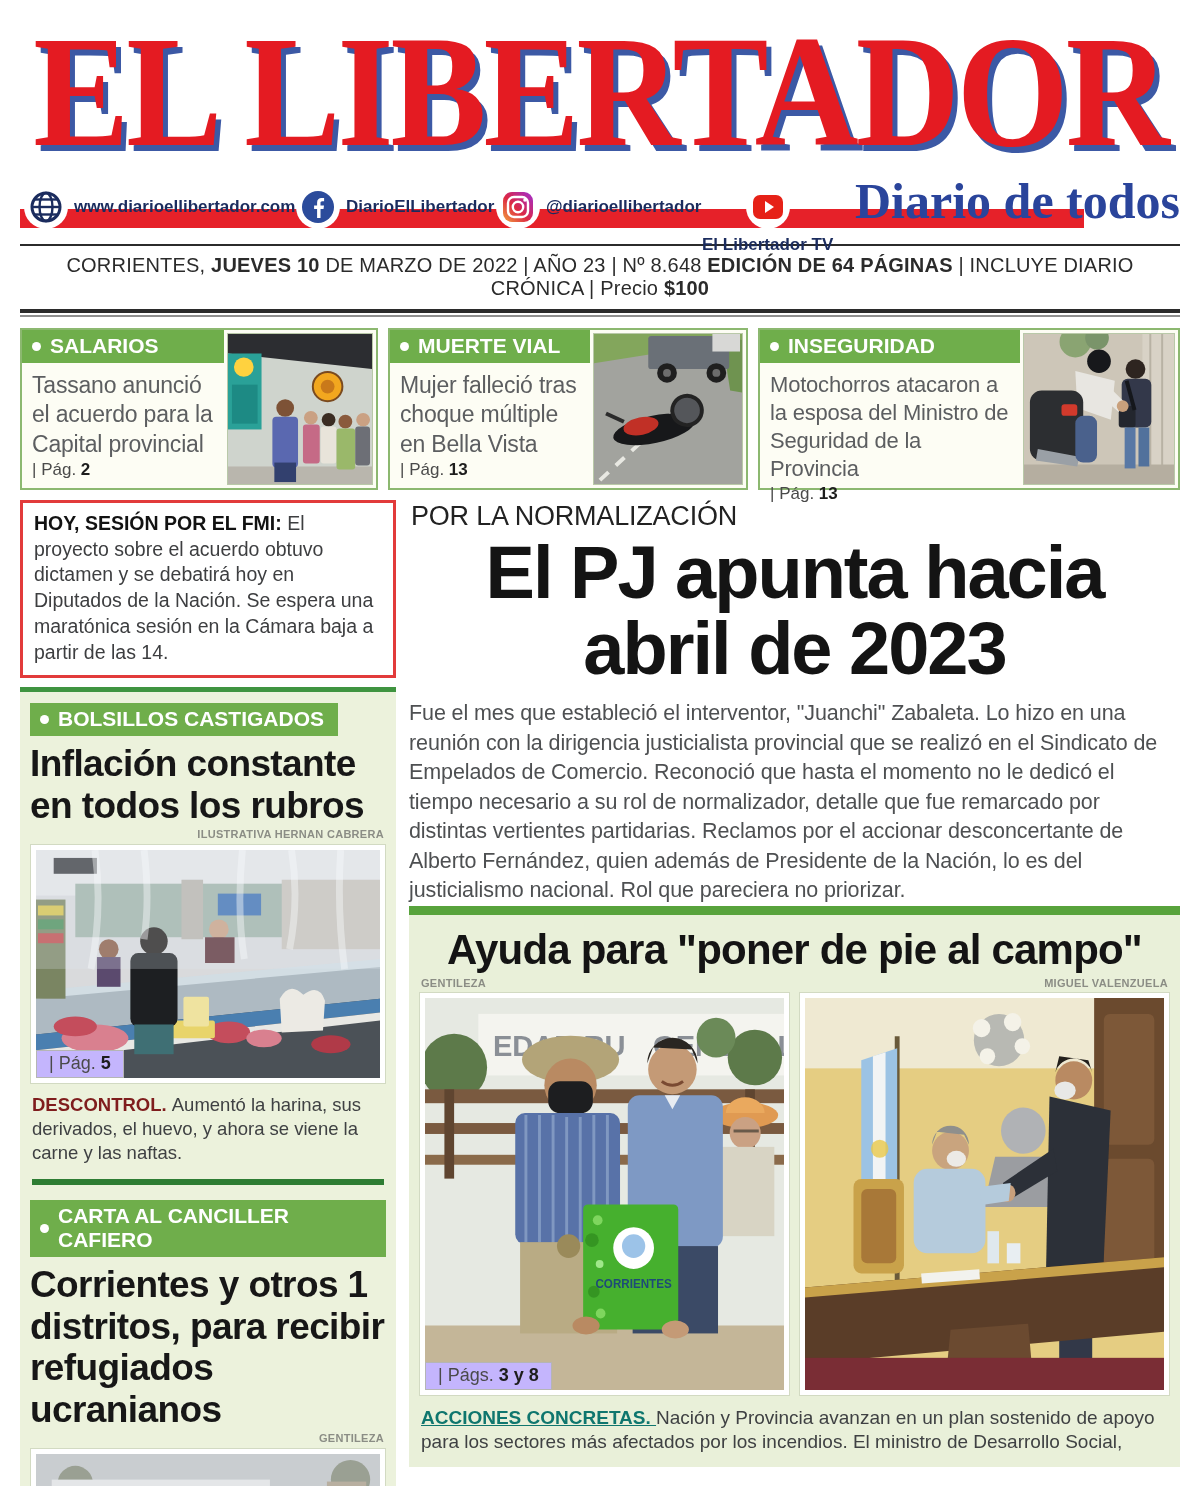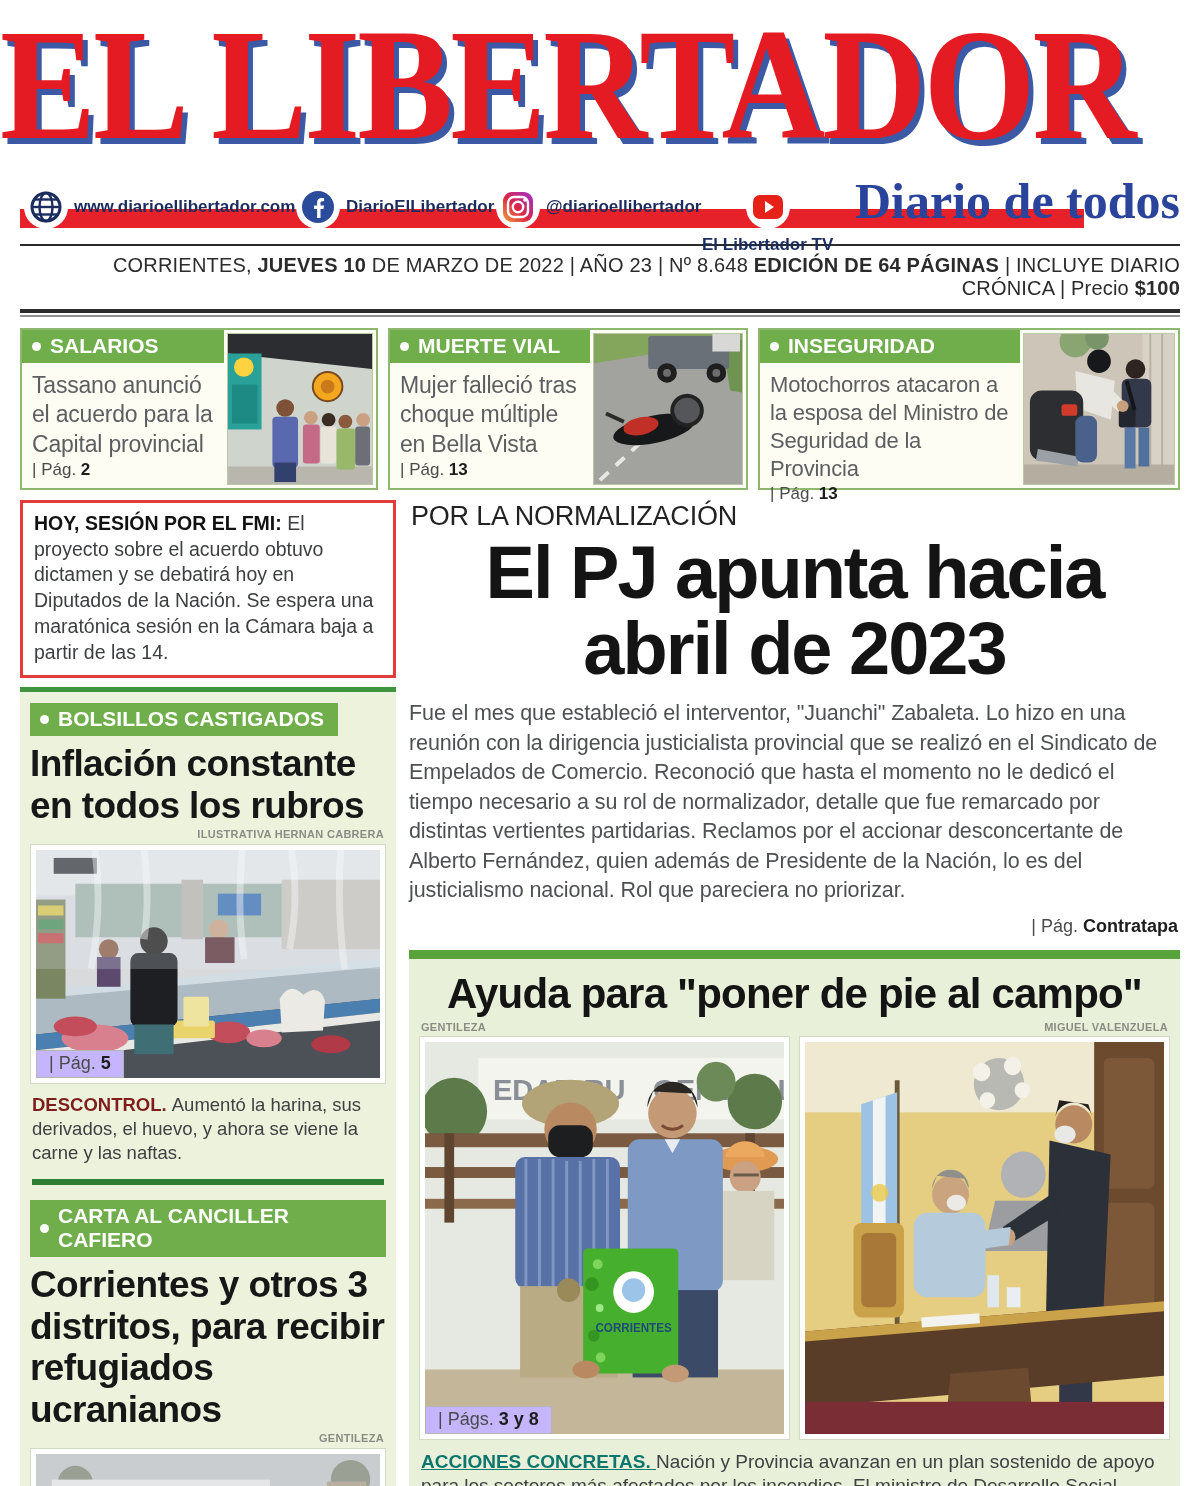--- a/index.html
+++ b/index.html
@@ -4,21 +4,21 @@
 <style>
   * { margin:0; padding:0; box-sizing:border-box; }
   html,body { width:1200px; }
   body {
     height:1486px; overflow:hidden; background:#fff;
     font-family:"Liberation Sans", sans-serif; color:#222;
   }
   .b { font-weight:bold; }
 
   
-  .masthead { padding-top:2px; height:182px; overflow:visible; }
+  .masthead { text-align:center; padding-top:9px; height:182px; overflow:visible; }
   .masthead-title {
     display:inline-block;
     font-family:"Liberation Serif", serif;
     font-weight:bold; font-size:144px; line-height:1.05;
     letter-spacing:-3px; color:#e41b22;
     text-shadow:5px 5px 0 #3c59a5;
     transform:scaleY(1.10); transform-origin:top center;
     white-space:nowrap;
   }
 
@@ -29,21 +29,21 @@
   .social-icon-wrap { width:40px; height:40px; border-radius:50%; background:#fff; display:flex; align-items:center; justify-content:center; box-shadow:0 0 0 2px #fff; }
   .social-label { font-weight:bold; font-size:17px; color:#1b2c5e; white-space:nowrap; }
   .tagline {
     position:absolute; right:0; top:-12px;
     font-family:"Liberation Serif", serif; font-weight:600;
     font-size:50px; color:#2a449b; white-space:nowrap;
   }
 
   
   .dateline-wrap { margin:8px 20px 0; border-top:2px solid #2b2b2b; }
-  .dateline { text-align:right; padding:8px 0 9px; font-size:20px; color:#2b2b2b; letter-spacing:.2px; }
+  .dateline { text-align:center; padding:8px 0 9px; font-size:20px; color:#2b2b2b; letter-spacing:.2px; }
   .rule-black { height:4px; background:#2b2b2b; }
   .rule-gray { height:2px; background:#8f8f8f; margin-top:2px; }
 
   
   .top-boxes { display:flex; gap:10px; margin:11px 20px 10px;border-radius:19px; }
   .tbox { border:2px solid #8cb870; background:#fdfdf4; display:flex; height:162px; }
   .tbox-1 { flex:0 0 358px; } .tbox-2 { flex:0 0 360px; } .tbox-3 { flex:1; }
   .tbox-left { flex:1; display:flex; flex-direction:column; min-width:0; }
   .tbox-bar { background:#6fae4b; color:#fff; font-weight:bold; font-size:21px; padding:4px 10px 5px; display:flex; align-items:center; gap:9px; }
   .bullet { width:9px; height:9px; border-radius:50%; background:#fff; flex:none; }
@@ -325,21 +325,21 @@
 
       <div class="desc-caption"><span class="b">DESCONTROL. </span><span>Aumentó la harina, sus derivados, el huevo, y ahora se viene la carne y las naftas.</span></div>
 
       <div class="dark-divider"></div>
 
       
       <div class="section-bar">
           <span class="bullet"></span>
           <span>CARTA AL CANCILLER CAFIERO</span>
         </div>
-      <div class="left-headline">Corrientes y otros 3 distritos, para recibir refugiados ucranianos</div>
+      <div class="left-headline">Corrientes y otros 1 distritos, para recibir refugiados ucranianos</div>
       <div class="credit">GENTILEZA</div>
 
       <div class="photo-frame">
         <svg height="192" viewBox="0 0 350 195" preserveAspectRatio="none">
           <rect width="350" height="195" fill="#c9cdd0"></rect>
           <circle cx="40" cy="30" r="18" fill="#9aa093"></circle>
             <circle cx="320" cy="26" r="20" fill="#9aa093"></circle>
           <rect x="296" y="28" width="40" height="22" fill="#b8afa0"></rect>
           <rect x="20" y="30" width="64" height="72" rx="8" fill="#3f73c0"></rect>
           <rect x="32" y="40" width="40" height="60" rx="4" fill="#6b97d6"></rect>
@@ -390,21 +390,20 @@
   </div>
 
   <div class="col-right">
 
     <div class="kicker">POR LA NORMALIZACIÓN</div>
     <h1 class="main-headline">
       <span>El PJ apunta hacia</span><br>
       <span>abril de 2023</span>
     </h1>
     <p class="main-body">Fue el mes que estableció el interventor, "Juanchi" Zabaleta. Lo hizo en una reunión con la dirigencia justicialista provincial que se realizó en el Sindicato de Empelados de Comercio. Reconoció que hasta el momento no le dedicó el tiempo necesario a su rol de normalizador, detalle que fue remarcado por distintas vertientes partidarias. Reclamos por el accionar desconcertante de Alberto Fernández, quien además de Presidente de la Nación, lo es del justicialismo nacional. Rol que pareciera no priorizar.</p>
-    <div class="contratapa"><span>| Pág. </span><span class="b">Contratapa</span></div>
 
     <div class="bottom-panel">
       <div class="bp-headline">Ayuda para "poner de pie al campo"</div>
       <div class="bp-credits">
         <span>GENTILEZA</span>
         <span>MIGUEL VALENZUELA</span>
       </div>
 
       <div class="bp-photos">
 

